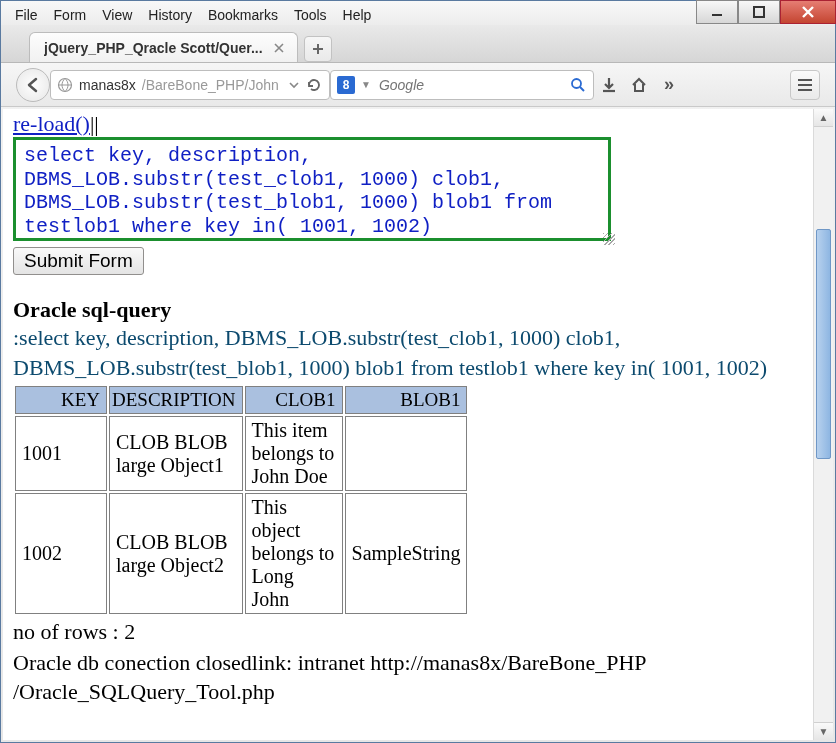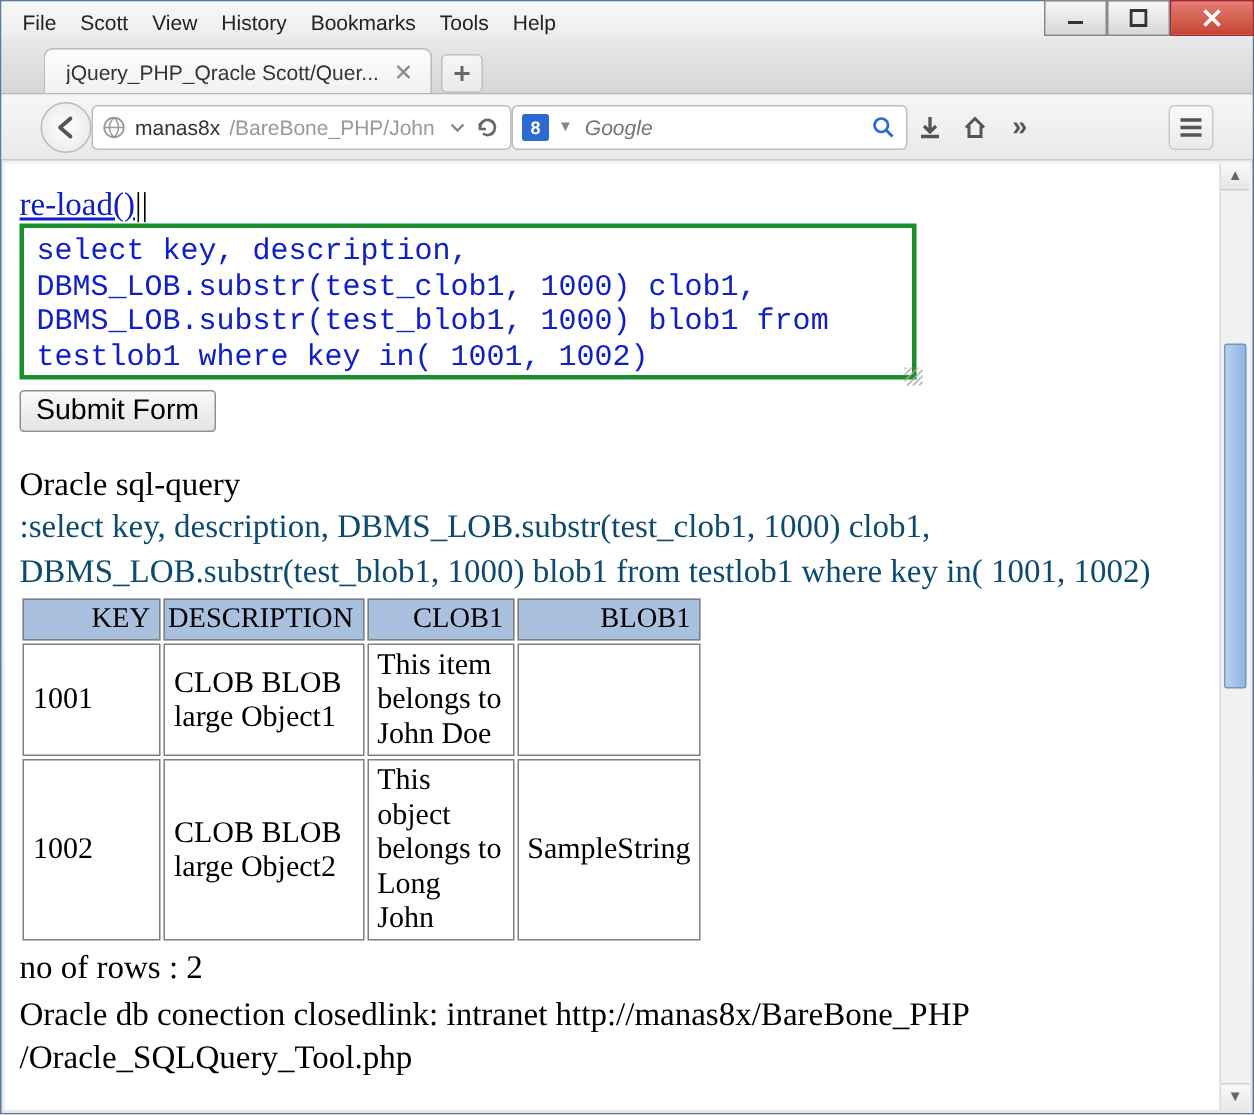--- a/index.html
+++ b/index.html
@@ -10,76 +10,76 @@
   .window { width: 836px; height: 743px; border: 1px solid #5a7aa0; background: linear-gradient(#f2f2f2, #e7e7e7); position: relative; }
   .menubar { display: flex; align-items: flex-end; height: 24px; padding: 2px 6px 0 6px; background: linear-gradient(#f8f8f8,#ececec); font-size: 14px; }
   .menubar-item { padding: 2px 8px; color: #222; cursor: default; }
   .win-controls { position: absolute; top: -1px; right: -1px; display: flex; }
   .win-btn { width: 42px; height: 24px; border: 1px solid #888; display: flex; align-items: center; justify-content: center; font-size: 14px; }
   .win-btn.min, .win-btn.max { background: linear-gradient(#f8f8f8,#d7d7d7); }
   .win-btn.close { background: linear-gradient(#e67d73,#c44531); color: #fff; width: 56px; border-color: #a23; }
   .win-btn svg { display: block; }
 
   .tabstrip { display: flex; align-items: flex-end; height: 38px; padding: 0 0 0 28px; background: linear-gradient(#e9e9e9,#d6d6d6); border-bottom: 1px solid #b8b8b8; }
-  .tab { display: flex; align-items: center; gap: 8px; height: 30px; padding: 0 10px 0 14px; background: linear-gradient(#fdfdfd,#f1f1f1); border: 1px solid #bcbcbc; border-bottom: none; border-radius: 6px 6px 0 0; font-size: 14px; color: #333; max-width: 300px; }
+  .tab { display: flex; align-items: center; gap: 8px; height: 30px; padding: 0 10px 0 14px; background: linear-gradient(#fdfdfd,#f1f1f1); border: 1px solid #bcbcbc; border-bottom: none; border-radius: 6px 6px 0 0; font-size: 14px; color: #333; max-width: 300px; font-weight: bold; }
   .tab-title { white-space: nowrap; overflow: hidden; text-overflow: ellipsis; max-width: 220px; }
   .tab-close { width: 16px; height: 16px; display:flex; align-items:center; justify-content:center; color:#777; }
   .newtab { width: 28px; height: 26px; margin-left: 6px; display:flex; align-items:center; justify-content:center; color:#555; border:1px solid #c2c2c2; border-radius:4px; background: linear-gradient(#f6f6f6,#e9e9e9); }
 
-  .navbar { display:flex; align-items:center; gap:0; height: 44px; padding: 6px 26px; background: linear-gradient(#f6f6f6,#e9e9e9); border-bottom:1px solid #c9c9c9; }
+  .navbar { display:flex; align-items:center; gap:0; height: 44px; padding: 6px 15px; background: linear-gradient(#f6f6f6,#e9e9e9); border-bottom:1px solid #c9c9c9; }
   .nav-back { width:34px; height:34px; border:1px solid #bbb; border-radius:50%; display:flex; align-items:center; justify-content:center; background: radial-gradient(#fff,#e6e6e6); }
   .urlbox { flex: 0 0 280px; display:flex; align-items:center; height:30px; background:#fff; border:1px solid #bdbdbd; border-radius:4px; padding:0 6px; gap:6px; }
   .urlbox .globe { width:16px; height:16px; color:#888; }
   .url-primary { color:#333; font-size:14px; }
   .url-secondary { color:#999; font-size:14px; white-space:nowrap; overflow:hidden; }
   .url-right { margin-left:auto; display:flex; align-items:center; gap:6px; color:#777; }
   .reload-btn { width:18px; height:18px; display:flex; align-items:center; justify-content:center; }
   .searchbox { flex:0 0 176px; display:flex; align-items:center; height:30px; background:#fff; border:1px solid #bdbdbd; border-radius:4px; padding:0 6px; gap:6px; }
   .g-icon { width:18px; height:18px; background:#2a6ad2; color:#fff; font-weight:bold; font-size:12px; display:flex; align-items:center; justify-content:center; border-radius:2px; }
   .g-chev { color:#888; font-size:10px; }
   .searchbox input { border:none; outline:none; flex:1; font-size:14px; font-style:italic; color:#888; background:transparent; min-width:0; }
   .mag { width:18px; height:18px; color:#2a6ad2; display:flex; align-items:center; justify-content:center; }
   .tool-icon { width:30px; height:30px; display:flex; align-items:center; justify-content:center; color:#555; border-radius:4px; }
   .overflow { font-size:18px; font-weight:bold; }
   .hamburger { border:1px solid #c8c8c8; background:linear-gradient(#fafafa,#eaeaea); margin-left:auto; }
 
   
   .viewport { position:absolute; top:108px; left:2px; right:2px; bottom:2px; background:#fff; display:flex; }
-  .content { flex:1; padding: 14px 10px 10px 10px; font-family: "Times New Roman", serif; font-size:22px; color:#000; overflow:hidden; }
+  .content { flex:1; padding: 2px 10px 10px 10px; font-family: "Times New Roman", serif; font-size:22px; color:#000; overflow:hidden; }
   .vscroll { width:20px; background:#f1f1f1; border-left:1px solid #dadada; position:relative; }
   .vscroll .arrow { position:absolute; left:0; right:0; height:18px; background:linear-gradient(#fafafa,#e6e6e6); display:flex; align-items:center; justify-content:center; color:#666; font-size:10px; }
   .vscroll .arrow.up { top:0; border-bottom:1px solid #d0d0d0; }
   .vscroll .arrow.down { bottom:0; border-top:1px solid #d0d0d0; }
   .vscroll .thumb { position:absolute; left:2px; right:2px; top:120px; height:230px; background:linear-gradient(90deg,#b7d1ee,#8eb6e2); border:1px solid #6f97c6; border-radius:2px; }
 
   .reload-link { color:#1020c4; text-decoration:underline; font-size:22px; }
   .sep { color:#000; }
 
   .sql-text { width:598px; height:104px; border:3px solid #1b8f2e; padding:4px 8px; font-family:"Courier New", monospace; font-size:20px; color:#1020c4; white-space:pre-wrap; line-height:1.18; resize:none; outline:none; background:#fff; position:relative; }
   .grip { position:absolute; right:2px; bottom:2px; width:12px; height:12px; background: repeating-linear-gradient(135deg,#a8a8a8 0 1px, transparent 1px 3px); pointer-events:none;}
 
   .submit-btn { margin-top:0; font-size:19px; padding:2px 10px; background:linear-gradient(#f9f9f9,#e4e4e4); border:1px solid #918f8d; border-radius:3px; cursor:pointer; font-family:Arial,sans-serif; }
 
-  .qlabel { margin-top:22px; font-size:22px; }
+  .qlabel { margin-top:22px; font-size:22px;font-weight:bold; }
   .echo-sql { color:#0c4a6e; font-size:22px; line-height:1.35; }
 
   table.result { border-collapse:separate; border-spacing:2px; margin-top:2px; }
   table.result th { background:#aac0df; border:1px solid #808080; padding:2px 6px 2px 2px; text-align:right; font-weight:normal; font-size:19px; }
   table.result td { border:1px solid #808080; padding:2px 6px; vertical-align:middle; font-size:20px; line-height:1.15; }
 
   .footer-line { font-size:22px; margin-top:2px; line-height:1.3; }
 </style>
 </head>
 <body>
 
 <div class="window">
 
   <div class="menubar">
     <div class="menubar-item"><span>File</span></div>
-    <div class="menubar-item"><span>Scott</span></div>
+    <div class="menubar-item"><span>Form</span></div>
     <div class="menubar-item"><span>View</span></div>
     <div class="menubar-item"><span>History</span></div>
     <div class="menubar-item"><span>Bookmarks</span></div>
     <div class="menubar-item"><span>Tools</span></div>
     <div class="menubar-item"><span>Help</span></div>
   </div>
 
   <div class="win-controls">
     <div class="win-btn min">
       <svg width="12" height="12">

